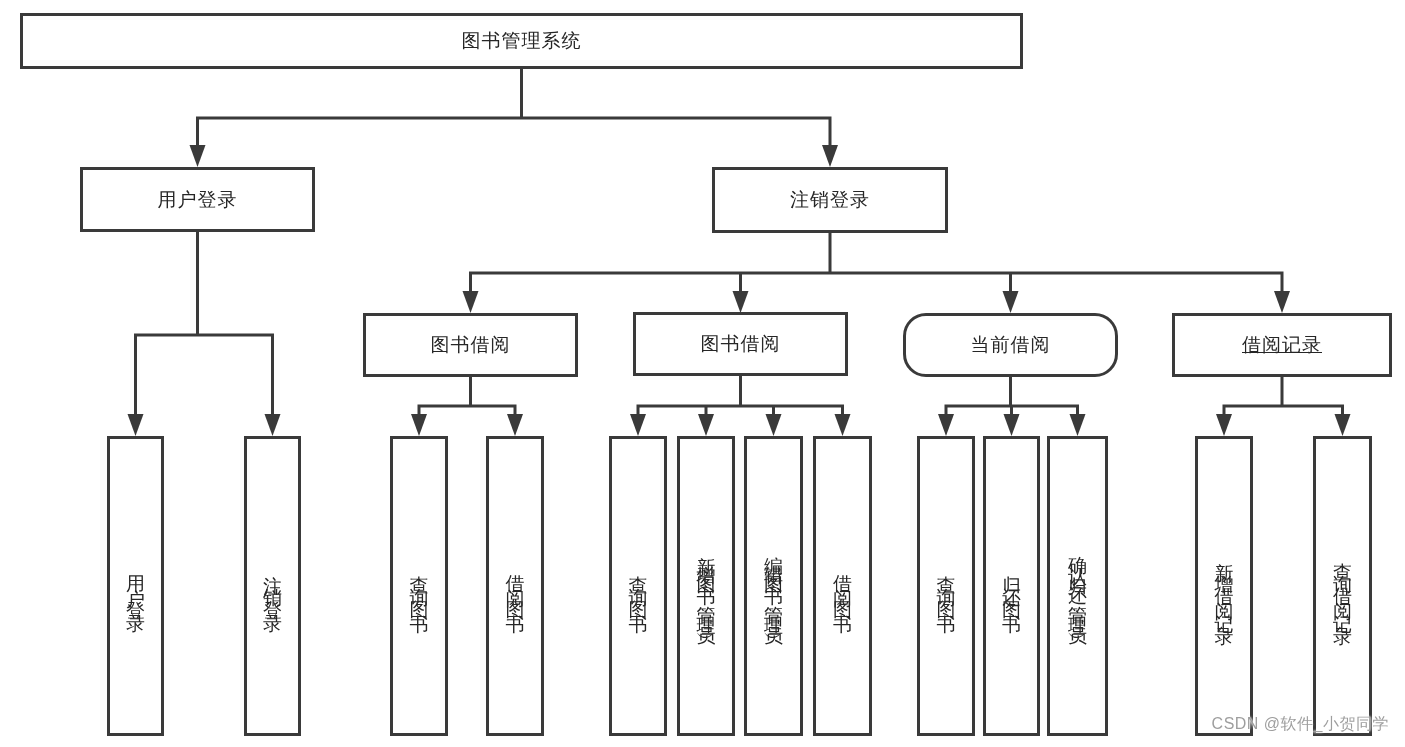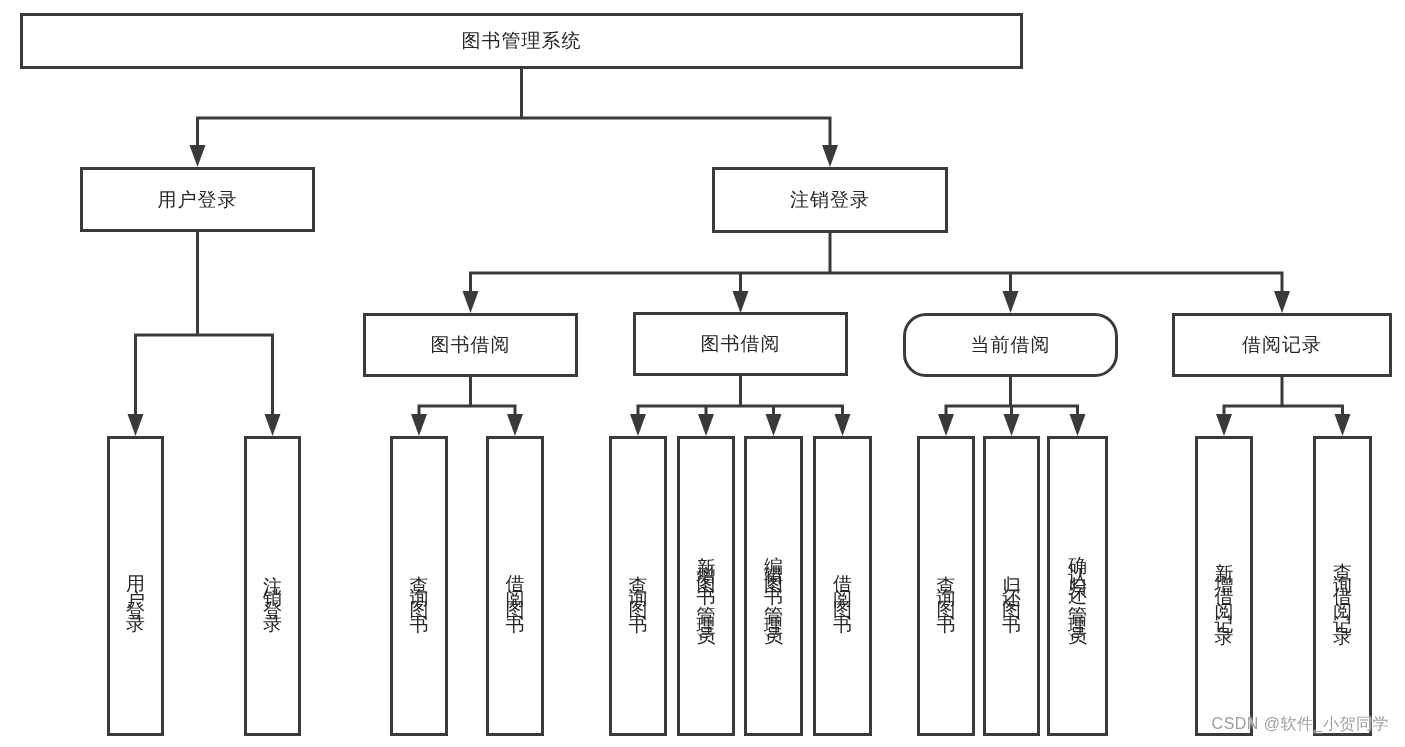--- a/index.html
+++ b/index.html
@@ -110,21 +110,21 @@
 
   <div class="box" style="left:363px; top:313px; width:215px; height:64px;">
     <span class="h-label">图书借阅</span>
   </div>
   <div class="box" style="left:633px; top:312px; width:215px; height:64px;">
     <span class="h-label">图书借阅</span>
   </div>
   <div class="box" style="left:903px; top:313px; width:215px; height:64px;border-radius:23px;">
     <span class="h-label">当前借阅</span>
   </div>
-  <div class="box" style="left:1172px; top:313px; width:220px; height:64px;">
+  <div class="box" style="left:1172px; top:313px; width:220px; height:64px;text-decoration:underline;">
     <span class="h-label">借阅记录</span>
   </div>
 
   <div class="box leaf" style="left:107px; top:436px; width:57px; height:300px;">
     <span class="v-label">用户登录</span>
   </div>
   <div class="box leaf" style="left:244px; top:436px; width:57px; height:300px;">
     <span class="v-label">注销登录</span>
   </div>
 

